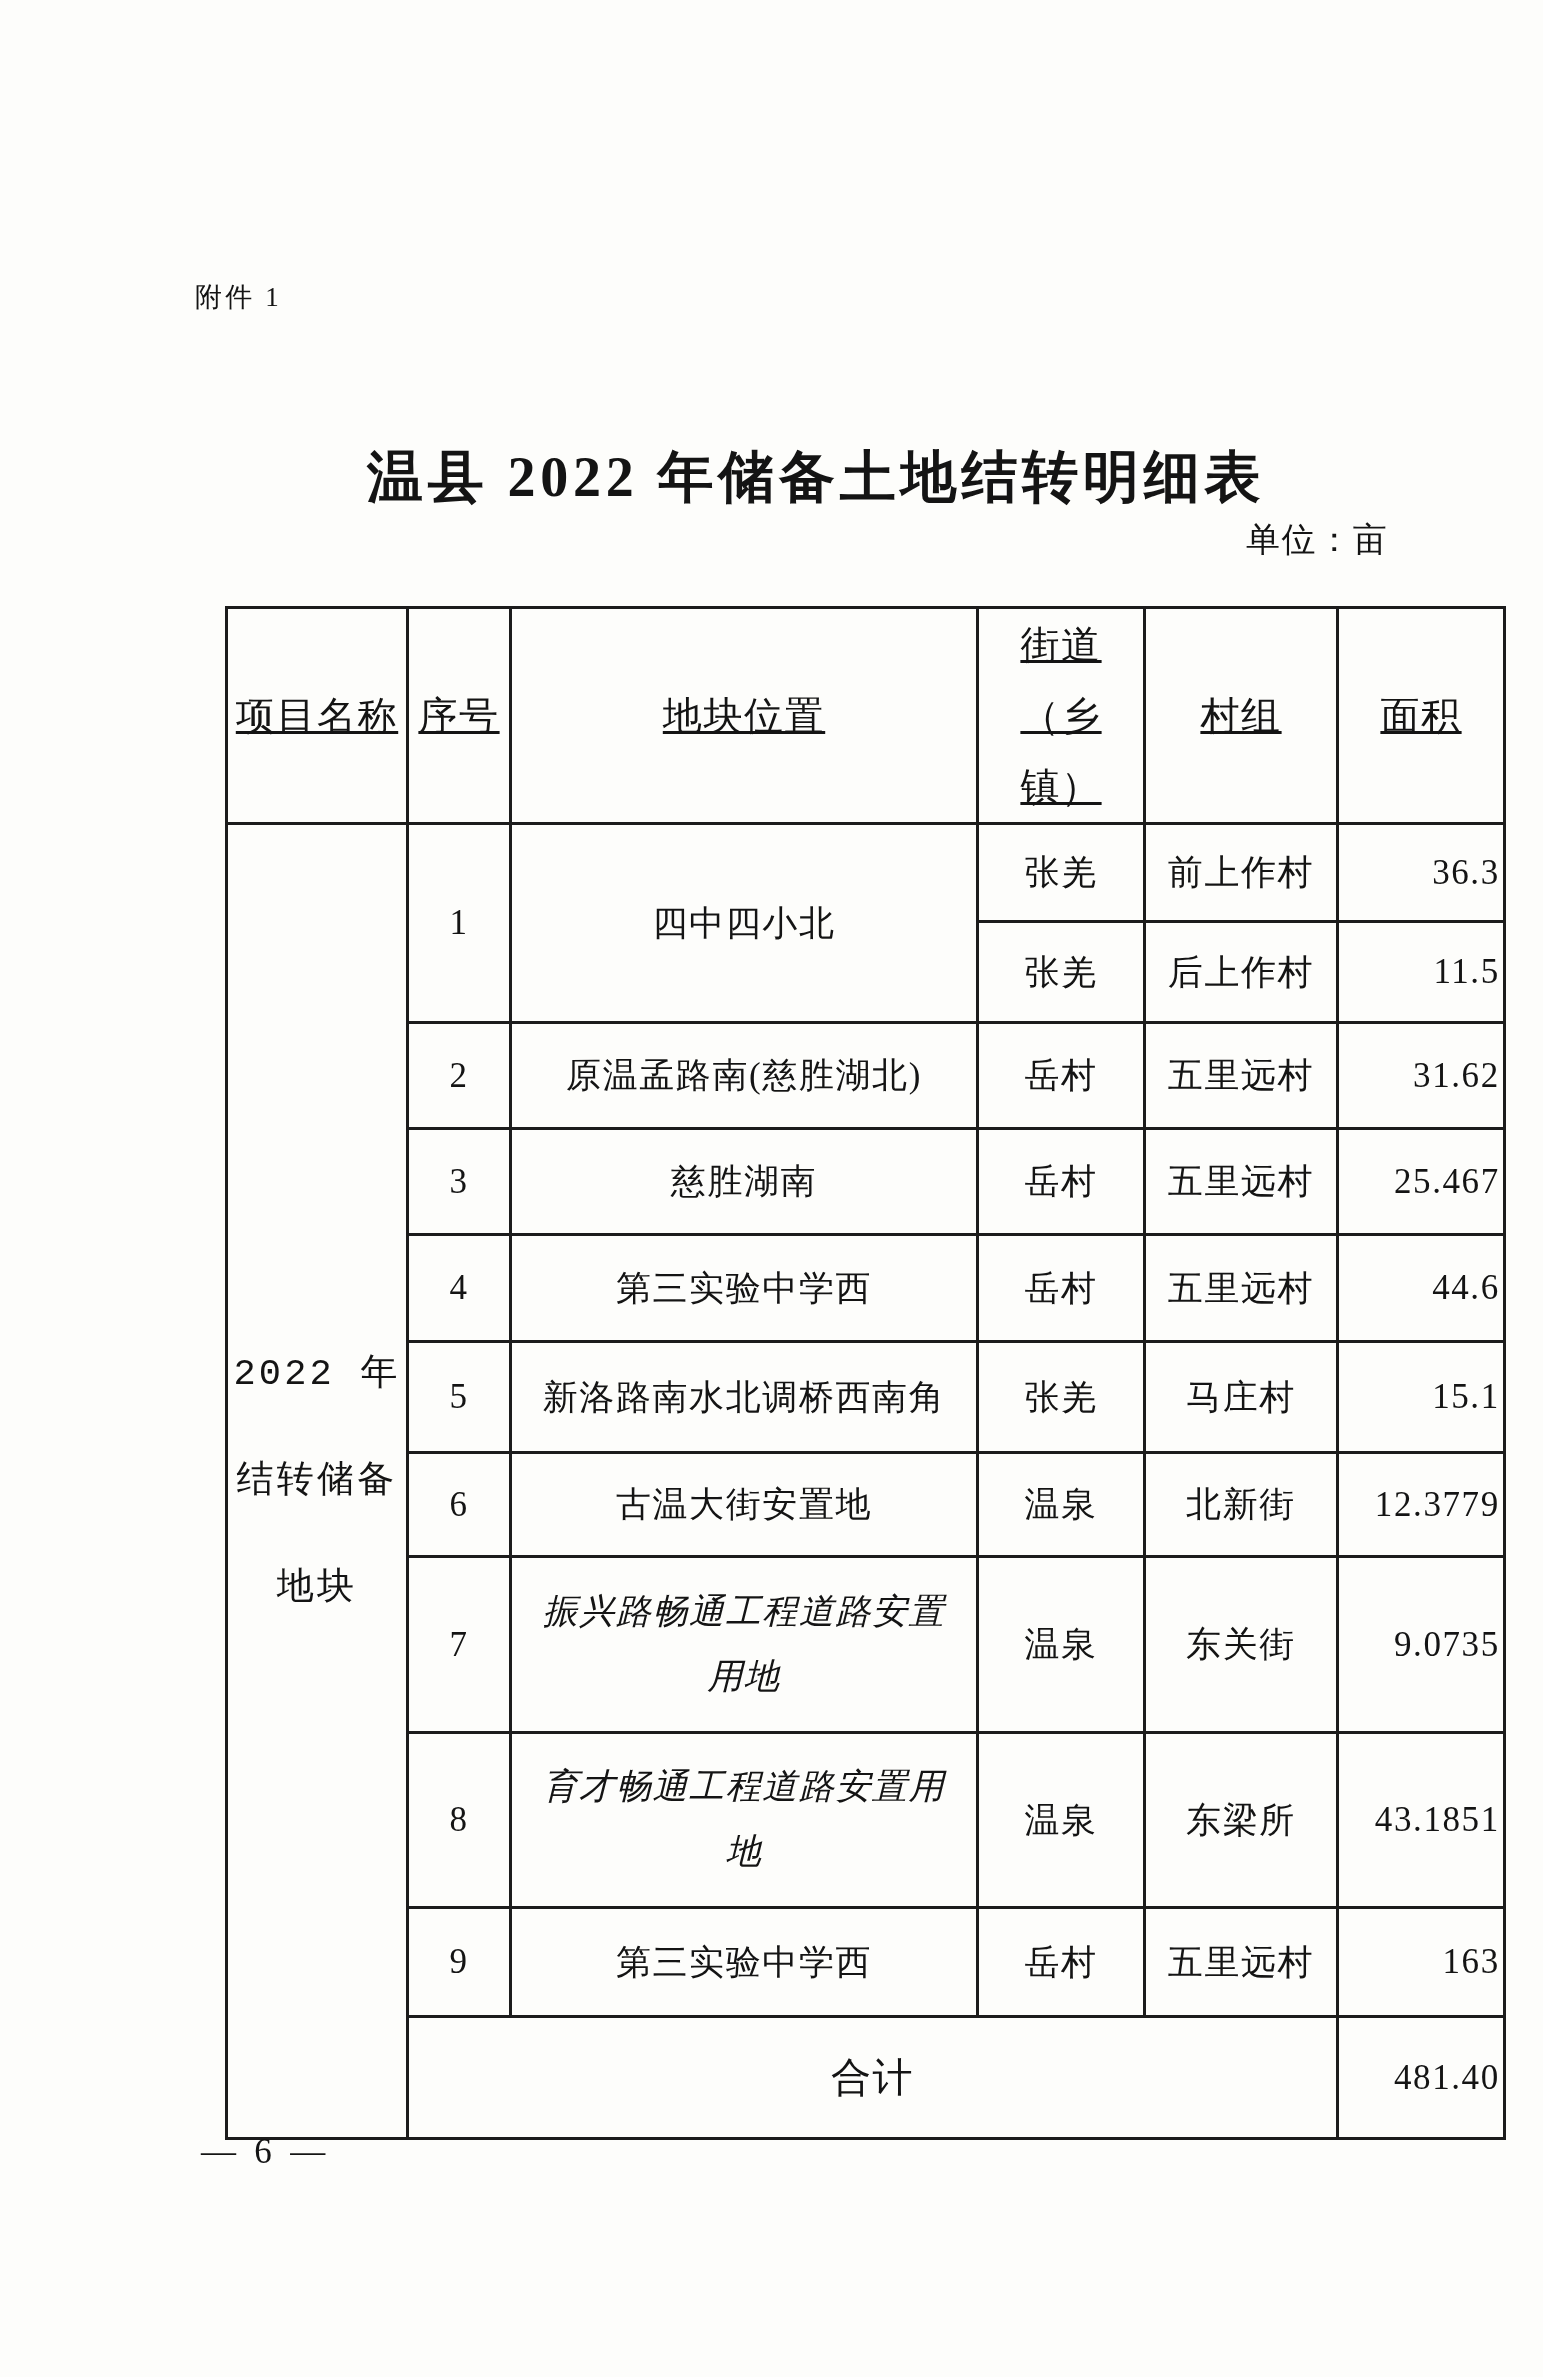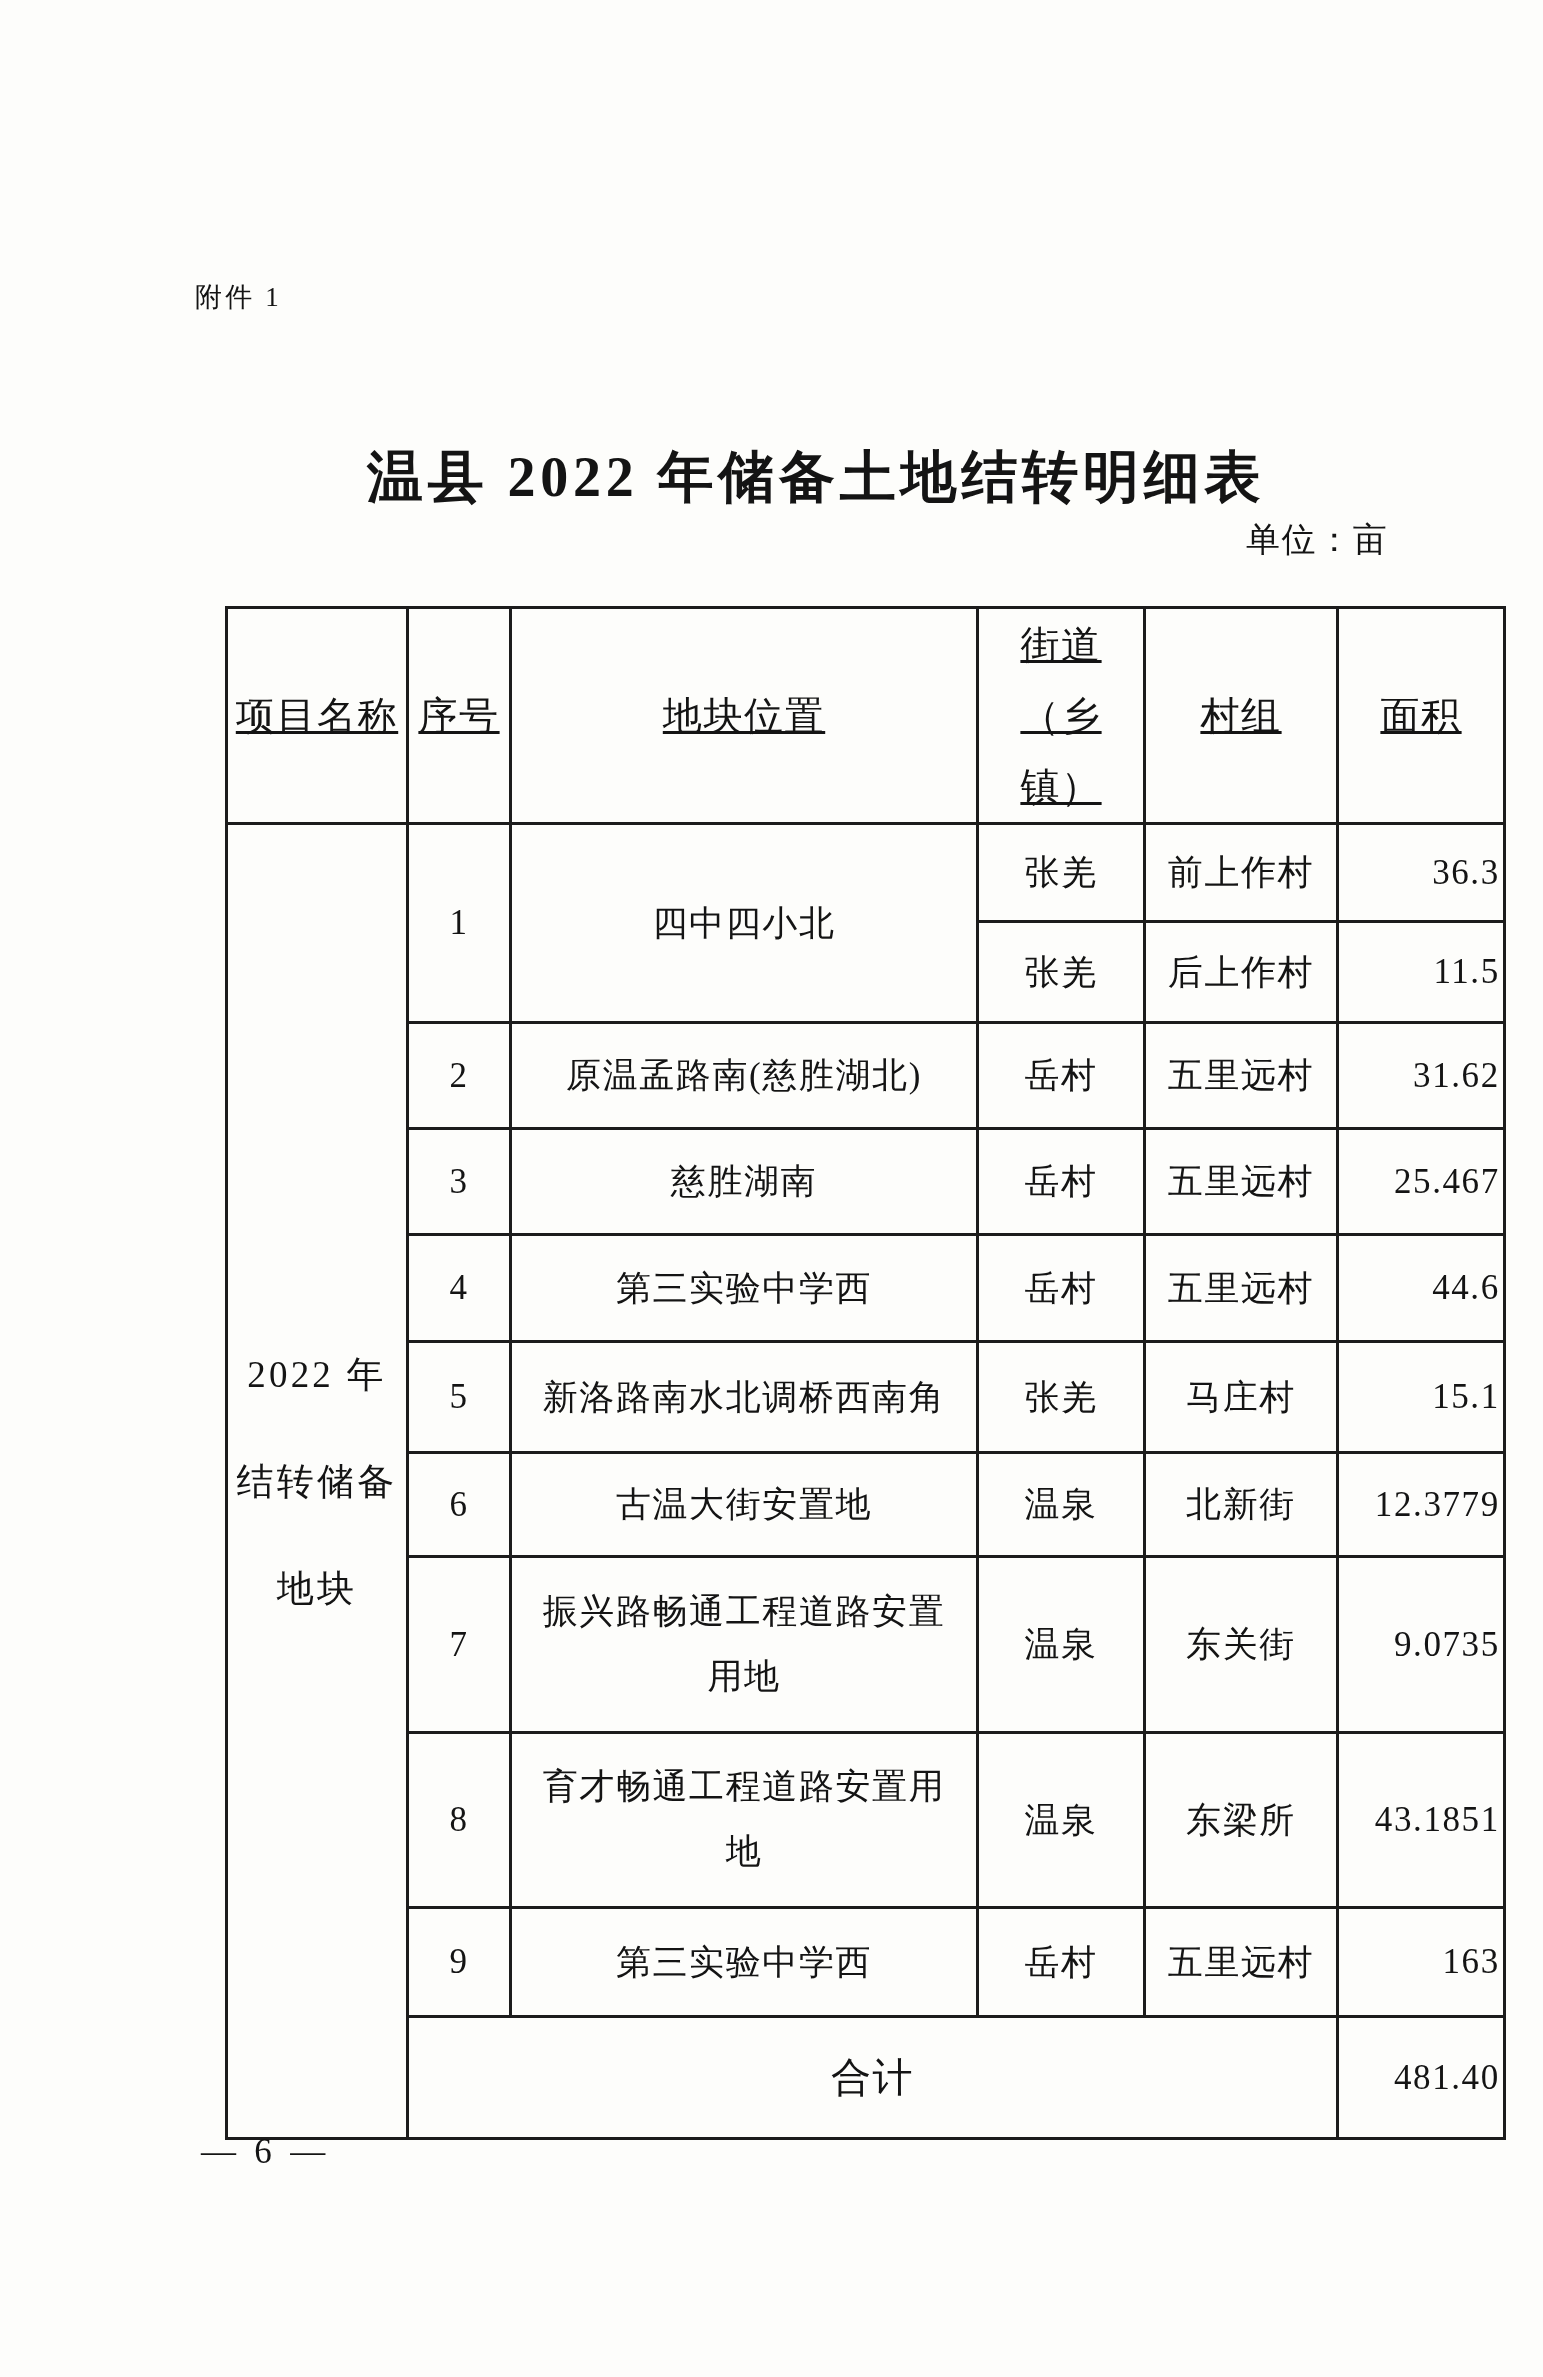--- a/index.html
+++ b/index.html
@@ -49,27 +49,28 @@
   .h-r5{height:111px;}
   .h-r6{height:104px;}
   .h-r7{height:176px;}
   .h-r8{height:175px;}
   .h-r9{height:109px;}
   .h-total{height:122px;}
   .project-cell{
     font-size:37px;
     padding-bottom:96px;
   }
-  .project-cell div{line-height:107px;letter-spacing:3.2px;}
+  .project-cell div{line-height:107px;letter-spacing:3.2px;font-family:Liberation Mono, monospace;}
   .num{letter-spacing:4px;text-align:right;}
   .wrap2{
     display:inline-block;
     max-width:405px;
     line-height:1.85;
     vertical-align:middle;
+    font-style:italic;
   }
   .total-label{font-size:40px;letter-spacing:4.8px;}
   .footer{
     position:absolute;left:201px;top:2132px;
     font-size:35px;letter-spacing:4.8px;white-space:nowrap;
   }
 </style>
 </head>
 <body>
 

